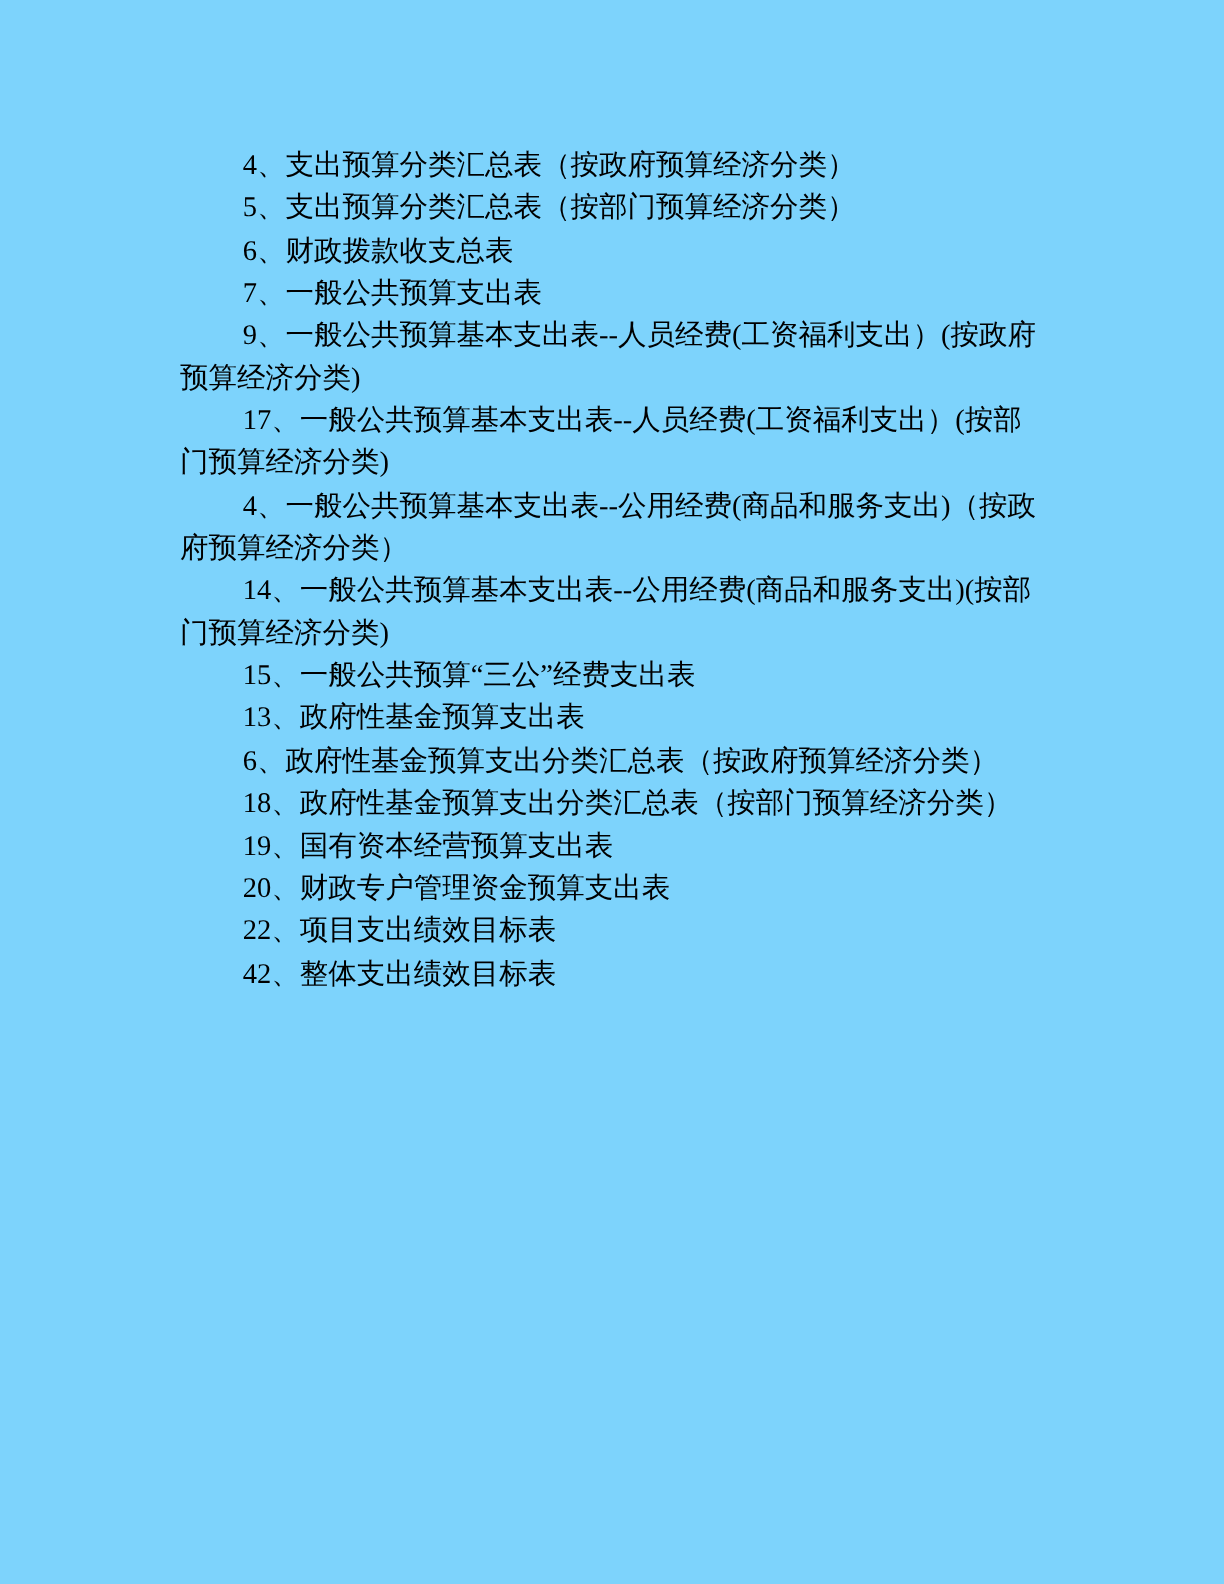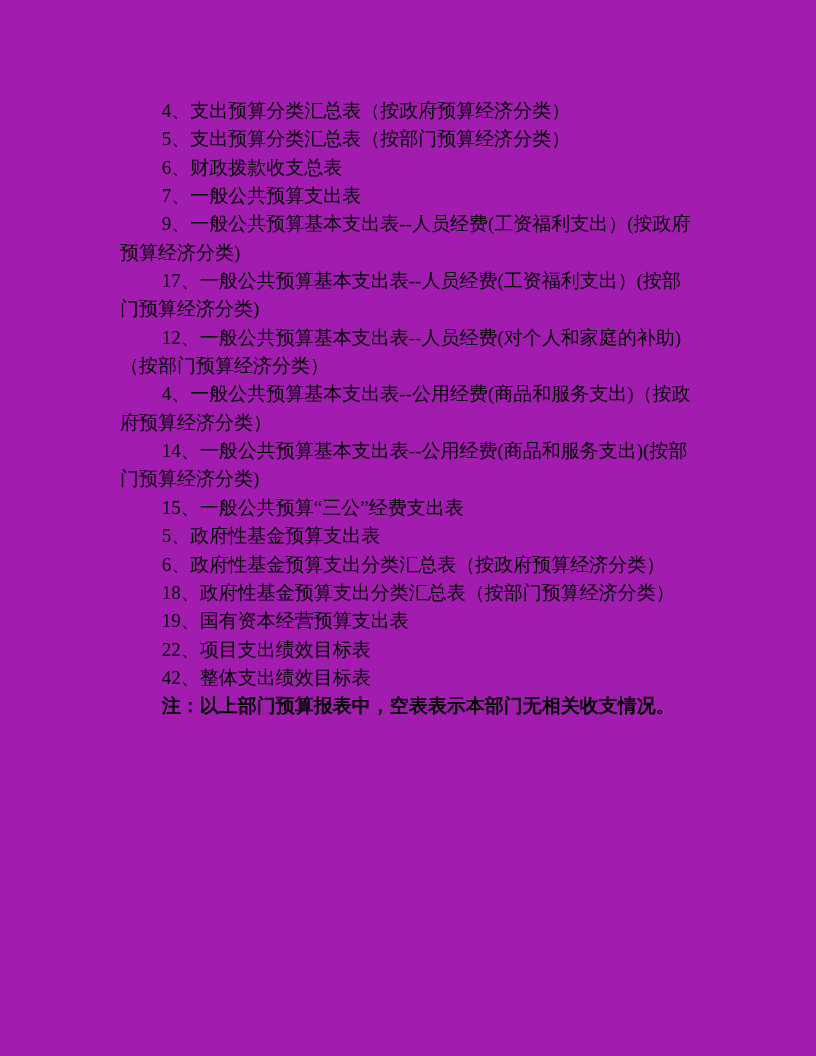--- a/index.html
+++ b/index.html
@@ -5,21 +5,21 @@
   * { margin: 0; padding: 0; box-sizing: border-box; }
   html, body {
     width: 816px;
     height: 1056px;
     background: #ffffff;
     font-family: "Liberation Serif", "DejaVu Serif", serif;
   }
   .page {
     width: 816px;
     height: 1056px;
-    background: #a21caf;
+    background: #7dd3fc;
     padding: 97px 120px 0 120px;
     overflow: hidden;
   }
   .doc-body {
     width: 576px;
     color: #000000;
     font-size: 19px;
     line-height: 28.35px;
   }
   .doc-body p {
@@ -35,25 +35,24 @@
 <body>
 
 <div class="page">
   <div class="doc-body">
     <p>4、支出预算分类汇总表（按政府预算经济分类）</p>
     <p>5、支出预算分类汇总表（按部门预算经济分类）</p>
     <p>6、财政拨款收支总表</p>
     <p>7、一般公共预算支出表</p>
     <p>9、一般公共预算基本支出表--人员经费(工资福利支出）(按政府预算经济分类)</p>
     <p>17、一般公共预算基本支出表--人员经费(工资福利支出）(按部门预算经济分类)</p>
-    <p>12、一般公共预算基本支出表--人员经费(对个人和家庭的补助)（按部门预算经济分类）</p>
     <p>4、一般公共预算基本支出表--公用经费(商品和服务支出)（按政府预算经济分类）</p>
     <p>14、一般公共预算基本支出表--公用经费(商品和服务支出)(按部门预算经济分类)</p>
     <p>15、一般公共预算“三公”经费支出表</p>
-    <p>5、政府性基金预算支出表</p>
+    <p>13、政府性基金预算支出表</p>
     <p>6、政府性基金预算支出分类汇总表（按政府预算经济分类）</p>
     <p>18、政府性基金预算支出分类汇总表（按部门预算经济分类）</p>
     <p>19、国有资本经营预算支出表</p>
+    <p>20、财政专户管理资金预算支出表</p>
     <p>22、项目支出绩效目标表</p>
     <p>42、整体支出绩效目标表</p>
-    <p class="note">注：以上部门预算报表中，空表表示本部门无相关收支情况。</p>
   </div>
 </div>
 
 </body></html>

